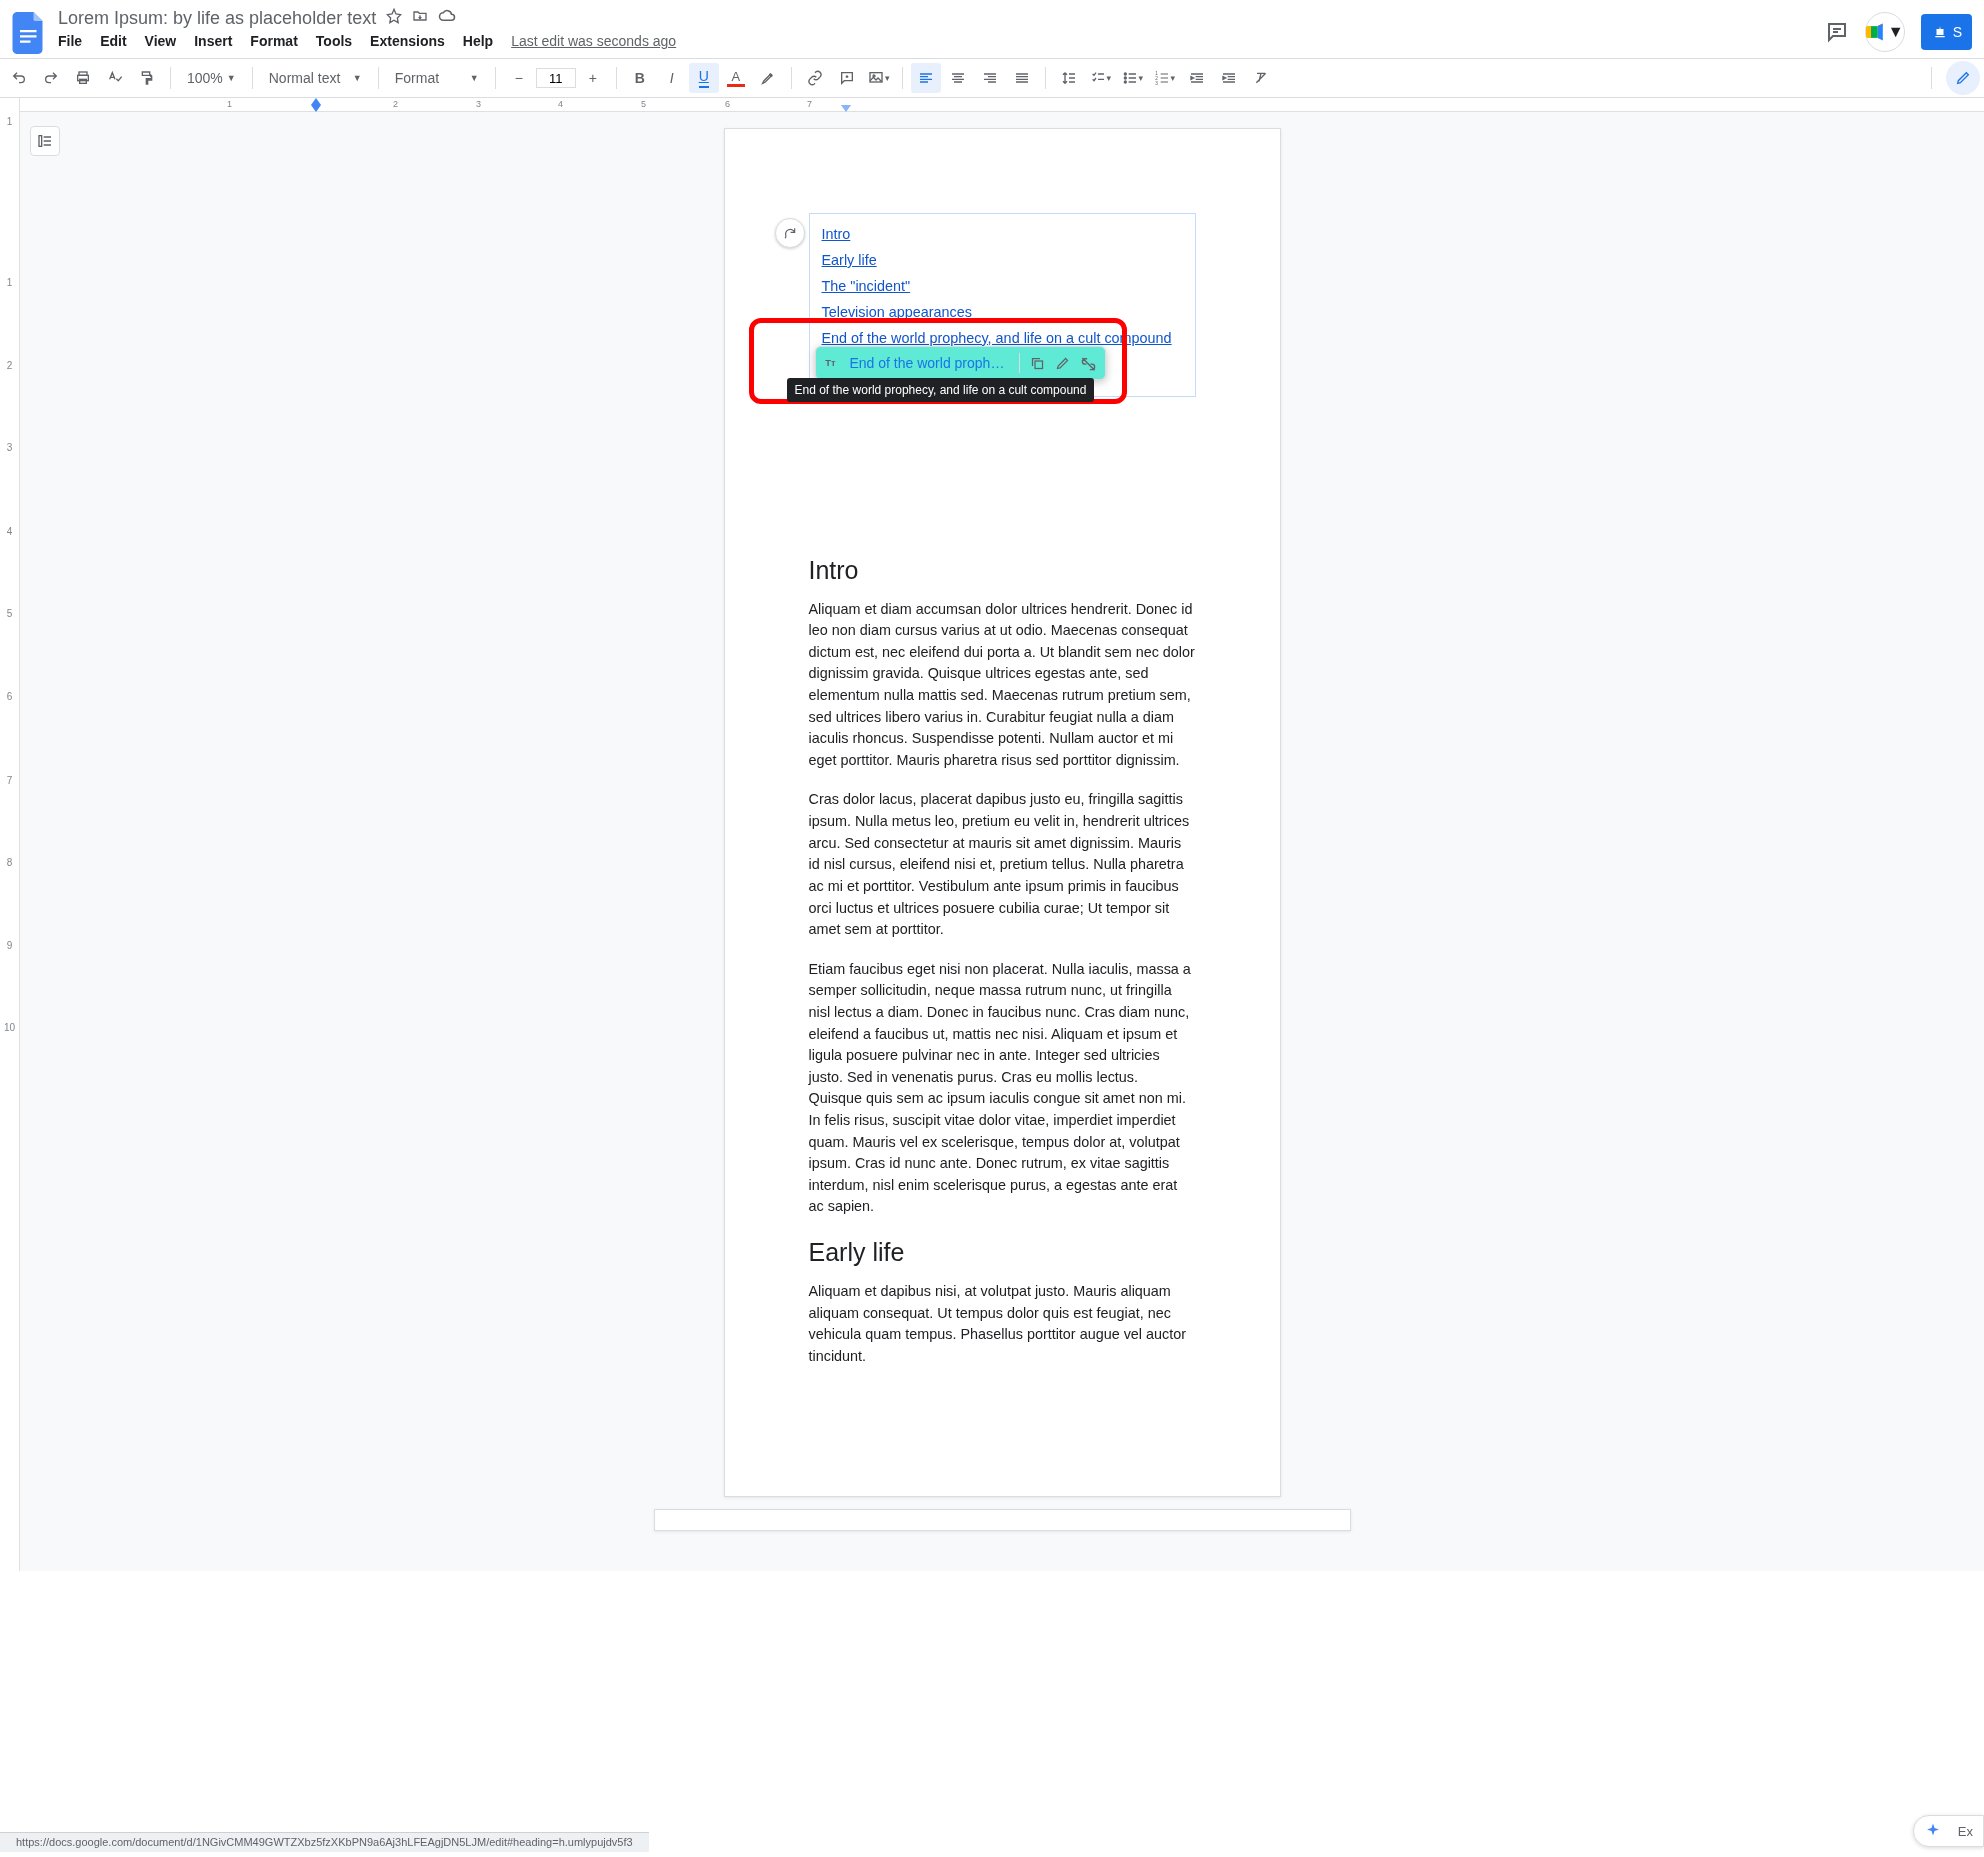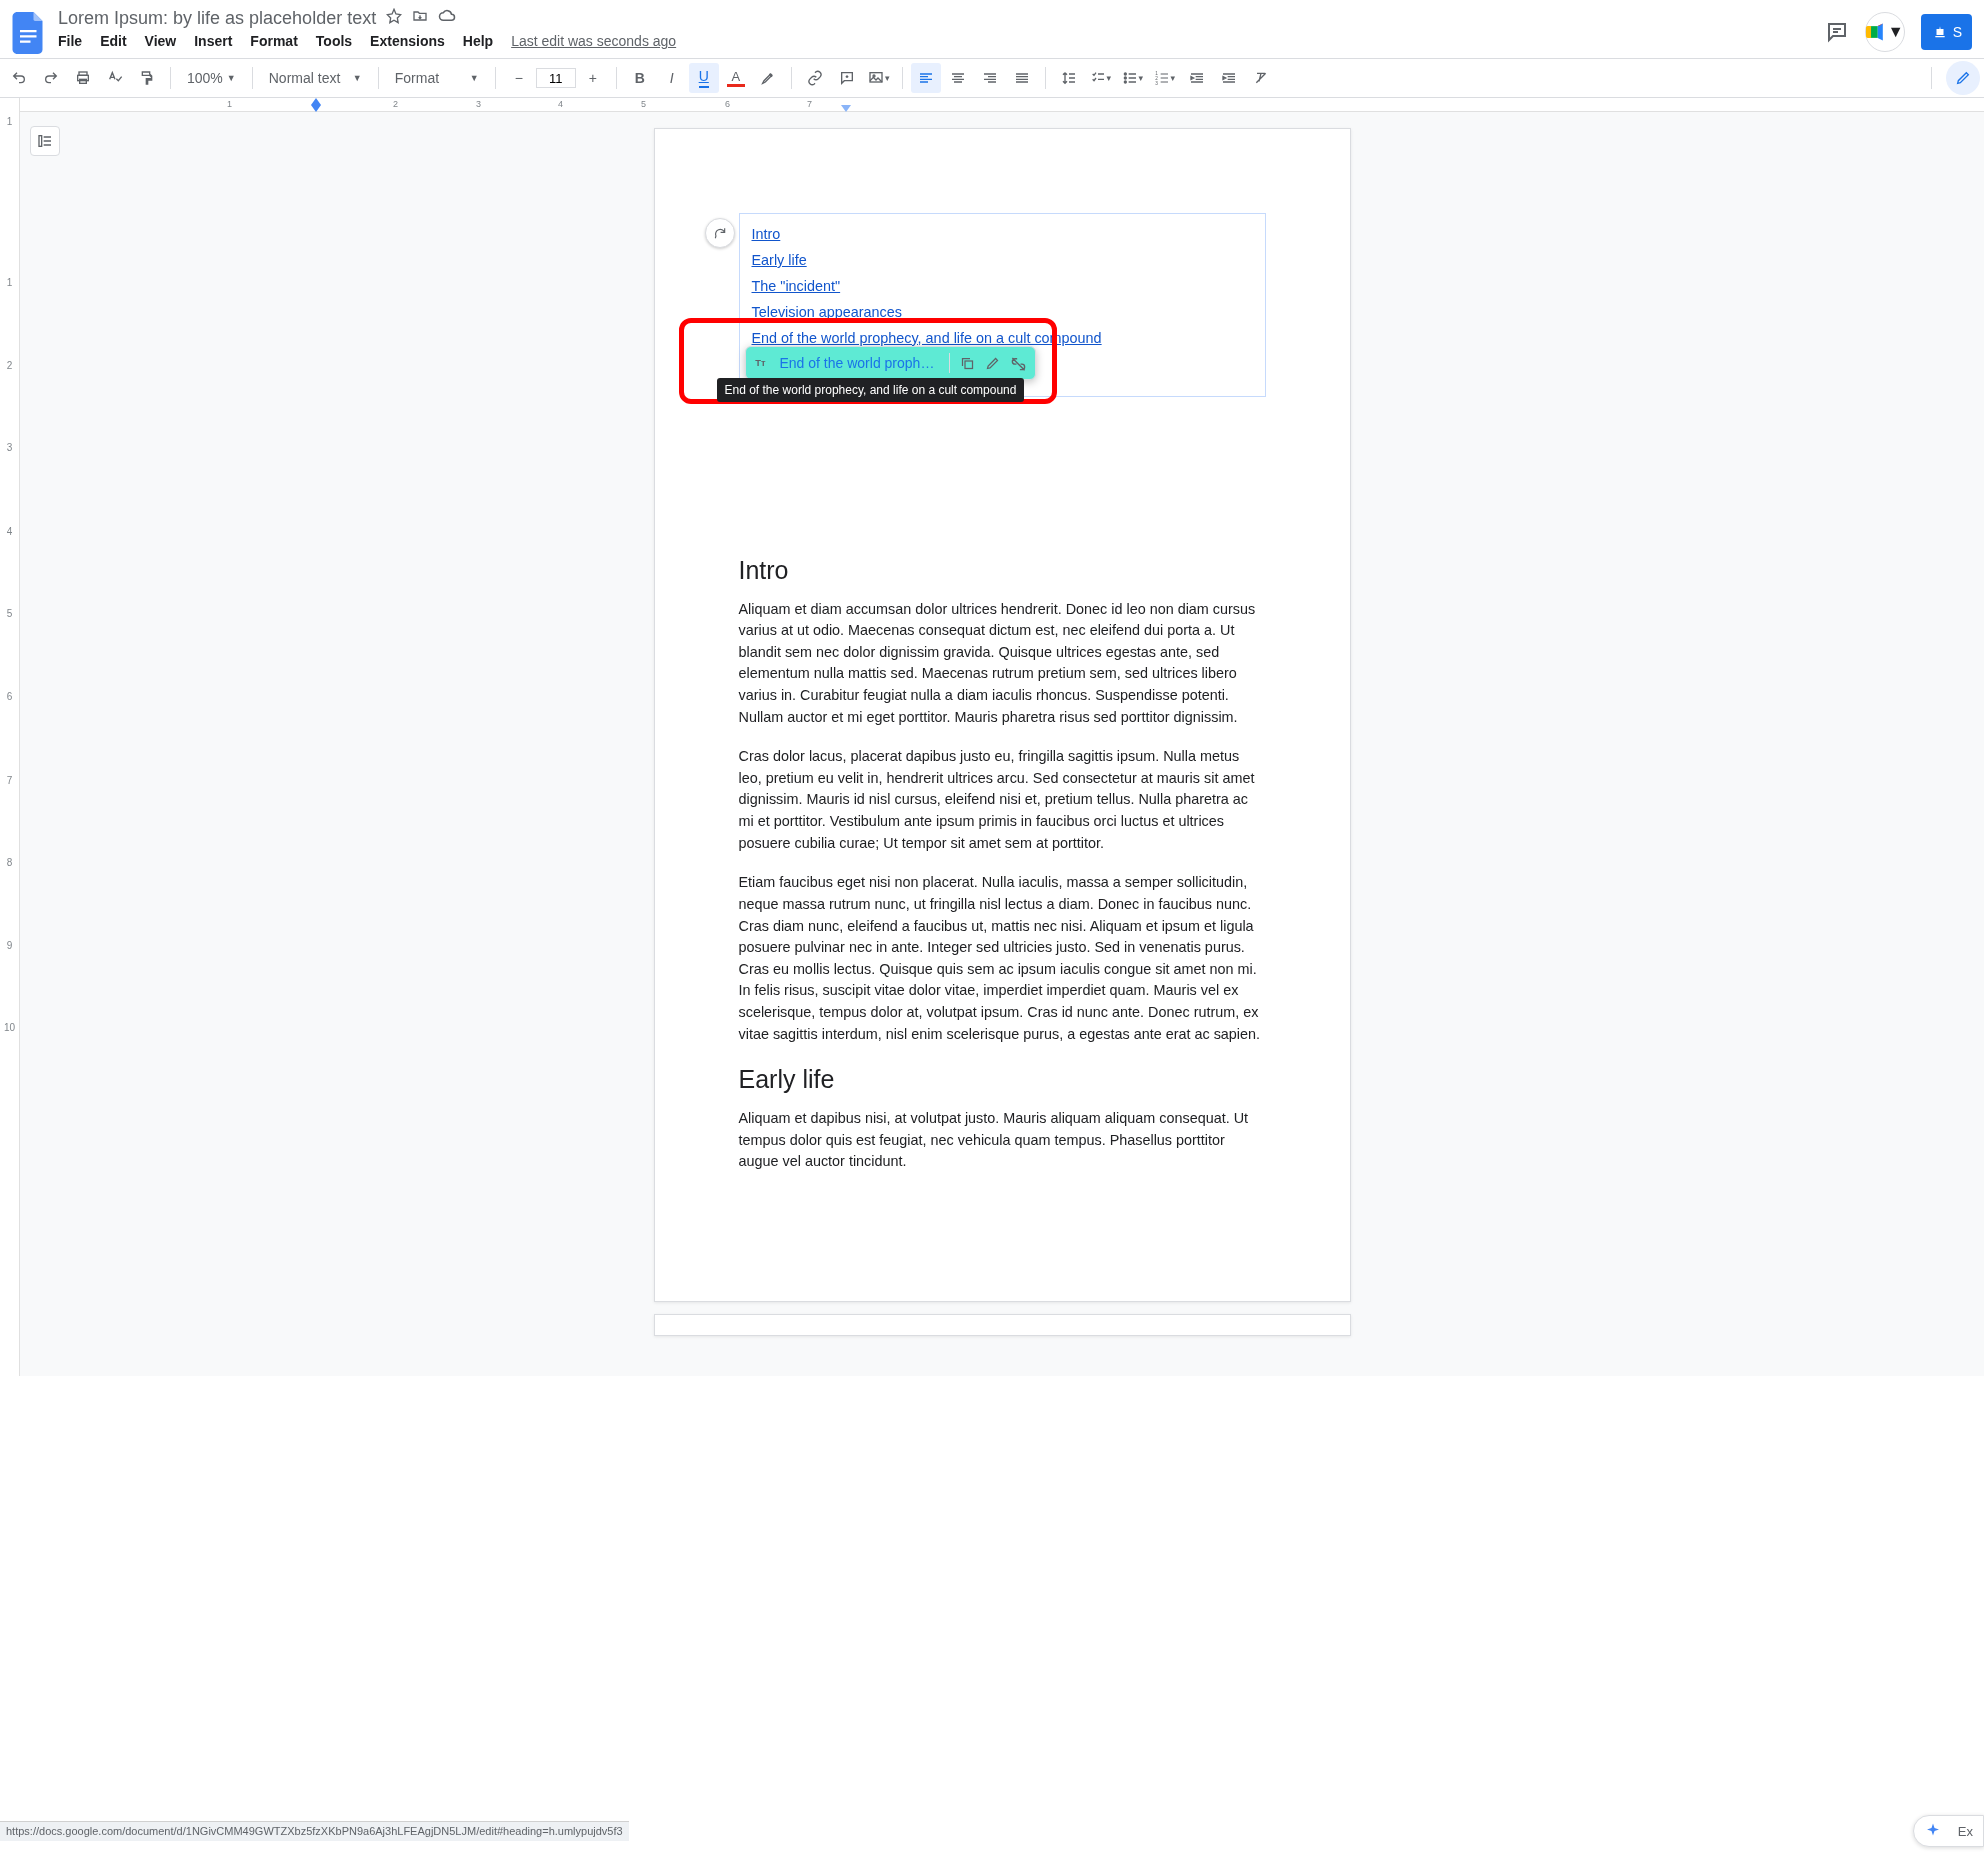--- a/index.html
+++ b/index.html
@@ -26,34 +26,34 @@
   .tb .tri { font-size:9px; color:#5f6368; }
   .right-tools { margin-left:auto; display:flex; align-items:center; gap:8px; }
   .editmode { width:34px; height:34px; border-radius:50%; background:#e8f0fe; display:flex; align-items:center; justify-content:center; color:#1a73e8; }
   .workspace { position:relative; background:#f8f9fa; min-height:995px; padding-bottom:40px; }
   .vruler { position:absolute; left:0; top:0; bottom:0; width:20px; background:#fff; border-right:1px solid #e0e0e0; }
   .vruler-mark { position:absolute; left:0; width:100%; text-align:center; font-size:10px; color:#80868b; }
   .hruler-wrap { background:#fff; border-bottom:1px solid #e0e0e0; height:14px; position:relative; }
   .hruler { position:absolute; left:227px; right:0; height:14px; display:flex; }
   .hruler-tick { font-size:9px; color:#80868b; position:absolute; top:1px;}
   .page-area { margin-left:20px; padding-top:16px; display:flex; flex-direction:column; align-items:center; gap:12px; }
-  .page { width:697px; background:#fff; border:1px solid #dadce0; box-shadow:0 1px 3px rgba(0,0,0,.08); padding:84px 84px 50px 84px; position:relative; }
+  .page { width:557px; background:#fff; border:1px solid #dadce0; box-shadow:0 1px 3px rgba(0,0,0,.08); padding:84px 84px 50px 84px; position:relative; }
   .page2 { width:697px; height:22px; background:#fff; border:1px solid #dadce0; box-shadow:0 1px 3px rgba(0,0,0,.08); }
   .outline-btn { position:absolute; left:30px; top:28px; width:30px; height:30px; border:1px solid #dadce0; border-radius:4px; background:#fff; display:flex; align-items:center; justify-content:center; color:#5f6368; }
   .toc-box { border:1px solid #c6dafc; padding:8px 12px 44px 12px; position:relative; }
   .toc-link { color:#1155cc; text-decoration:underline; font-size:14.4px; line-height:1.8; display:block; }
   .toc-refresh { position:absolute; left:-35px; top:4px; width:30px; height:30px; background:#fff; border:1px solid #dadce0; border-radius:15px; display:flex; align-items:center; justify-content:center; color:#5f6368; box-shadow:0 1px 3px rgba(0,0,0,.2);}
   .h1 { font-size:25px; color:#202124; margin:50px 0 14px 0; font-weight:400;}
   .body-p { font-size:14.4px; line-height:1.5; color:#202124; margin:0 0 18px 0; }
   .hl-box { position:absolute; border:5px solid #f00; border-radius:12px; }
   .link-popup { position:absolute; background:#5eead4; border:1px solid #dadce0; border-radius:6px; box-shadow:0 2px 8px rgba(0,0,0,.25); padding:6px 8px; display:flex; align-items:center; gap:10px; font-size:14px; color:#5f6368; }
   .link-popup .lp-link { color:#1a73e8; max-width:159px; white-space:nowrap; overflow:hidden; text-overflow:ellipsis; }
   .link-popup .lp-sep { width:1px; height:20px; background:#dadce0; }
   .tooltip { position:absolute; background:#202124; color:#fff; font-size:12px; padding:5px 8px; border-radius:3px; white-space:nowrap; }
-  .statusbar { position:fixed; left:0; bottom:16px; height:20px; background:#eef1f4; font-size:11px; color:#5f6368; padding:3px 6px; border-top:1px solid #d0d0d0; z-index:10;}
+  .statusbar { position:fixed; left:0; bottom:5px; height:20px; background:#eef1f4; font-size:11px; color:#5f6368; padding:3px 16px; border-top:1px solid #d0d0d0; z-index:10;}
   .explore { position:fixed; right:0; bottom:10px; background:#fff; border:1px solid #dadce0; border-radius:20px 0 0 20px; padding:6px 10px; display:flex; align-items:center; gap:16px; font-size:13px; color:#5f6368; box-shadow:0 1px 4px rgba(0,0,0,.15); z-index:10;}
   .text-color-ind { width:18px; height:3px; background:#000; display:block; }
   .underline-ind { border-bottom:2.5px solid #1a73e8; padding-bottom:2px; }
   svg { display:block; }
   .hruler-marker { position:absolute;  width:0; height:0; border-left:5px solid transparent; border-right:5px solid transparent; }
 </style>
 </head>
 <body>
 
 <div class="titlebar">

